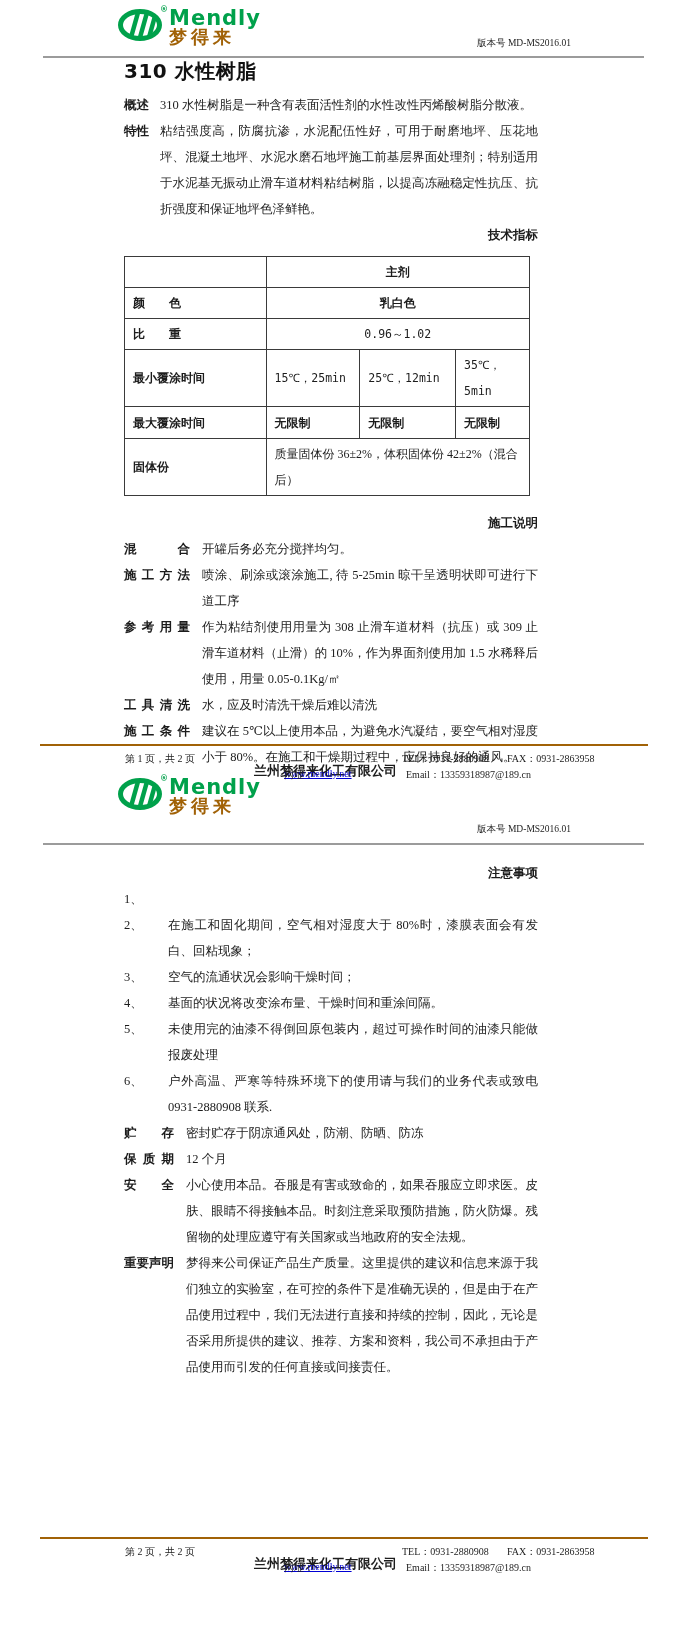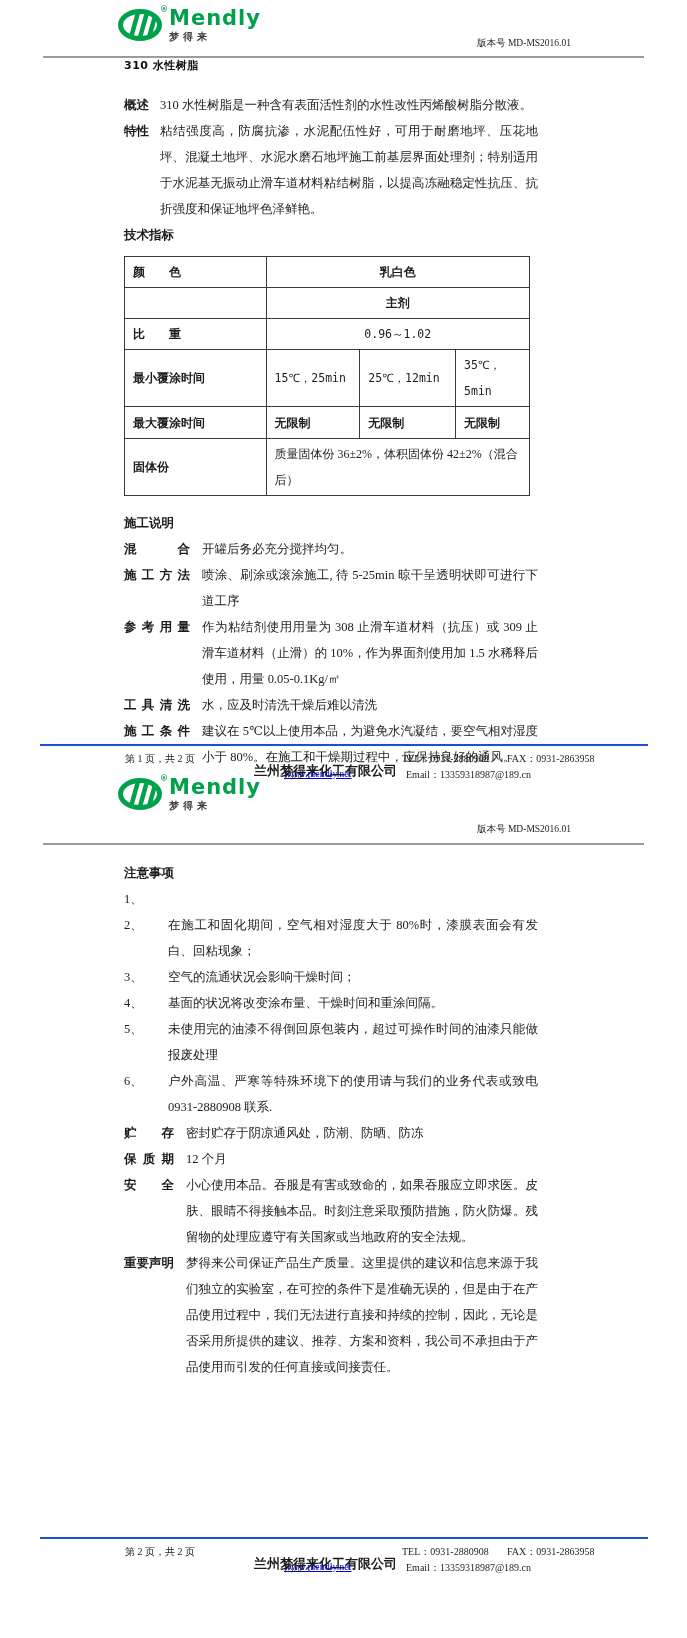--- a/index.html
+++ b/index.html
@@ -11,58 +11,58 @@
 
   
   .logo { position:absolute; left:118px; display:flex; gap:5px; align-items:flex-start; }
   #p1 .logo { top:8px; }
   #p2 .logo { top:2px; }
   .logo-mark { position:relative; }
   .reg { position:absolute; top:-3px; right:-4px; font-size:8px; color:#00a14b;
          font-family:"DejaVu Sans",sans-serif; font-weight:bold; }
   .brand-en { font-family:"DejaVu Sans",sans-serif; font-weight:bold; font-size:21px;
               color:#00a14b; line-height:20px; letter-spacing:1px; }
-  .brand-cn { font-family:"DejaVu Sans",sans-serif; font-weight:bold; font-size:10px;
-              color:#404040; letter-spacing:4px; line-height:17px; }
+  .brand-cn { font-family:"DejaVu Sans",sans-serif; font-weight:bold; font-size:18px;
+              color:#a16207; letter-spacing:4px; line-height:17px; }
   .version { position:absolute; right:116px; font-size:9.5px; white-space:nowrap; }
   #p1 .version { top:37px; }
   #p2 .version { top:48px; }
   .hrule { position:absolute; left:43px; right:43px; border-top:2px solid #9b9b9b; height:0; }
   #p1 .hrule { top:56px; }
   #p2 .hrule { top:68px; }
 
   .title { position:absolute; left:124px; top:58px; margin:0;
-           font-family:"DejaVu Sans",sans-serif; font-size:11px; font-weight:bold;
+           font-family:"DejaVu Sans",sans-serif; font-size:20px; font-weight:bold;
            letter-spacing:0.5px; color:#111; }
 
   
   .content { position:absolute; left:124px; width:414px; font-size:12.5px; line-height:26px; }
   #p1 .content { top:92px; }
   #p2 .content { top:85px; }
 
   .lrow { display:flex; }
   .lbl { flex:0 0 auto; font-weight:bold; font-family:"DejaVu Sans",sans-serif; }
   .lbl2 { width:26px; margin-right:10px; }
   .lbl4 { width:66px; margin-right:12px; text-align:justify; text-align-last:justify; }
   .lblspec { width:50px; margin-right:12px; text-align:justify; text-align-last:justify; }
   .num { flex:0 0 auto; width:26px; margin-right:18px; }
   .txt { flex:1 1 auto; text-align:justify; }
-  .heading { font-family:"DejaVu Sans",sans-serif; font-weight:bold; }
+  .heading { font-family:"DejaVu Sans",sans-serif; font-weight:bold;text-align:right; }
 
   
   .spec-table { border-collapse:collapse; width:406px; margin-top:8px; font-size:12px; }
   .spec-table td { border:1px solid #3a3a3a; padding:2px 8px; height:24px; vertical-align:middle; }
   .spec-table tr.tall td { height:27px; }
   .tbold { font-family:"DejaVu Sans",sans-serif; font-weight:bold; }
   .mono { font-family:"DejaVu Sans Mono",monospace; font-size:11.5px; }
   .center { text-align:center; }
   .mt14 { margin-top:14px; }
 
   
-  .footer { position:absolute; left:40px; width:608px; height:40px; border-top:2px solid #1d4ed8; font-size:10px; }
+  .footer { position:absolute; left:40px; width:608px; height:40px; border-top:2px solid #a16207; font-size:10px; }
   #p1 .footer { top:744px; }
   #p2 .footer { top:762px;text-align:right; }
   .footer span, .footer a { position:absolute; white-space:nowrap; }
   .f-page { left:85px; top:6px; }
   .f-company { left:214px; top:16px; font-family:"DejaVu Sans",sans-serif; font-weight:bold; font-size:13px; }
   .f-tel { left:362px; top:6px; }
   .f-fax { left:467px; top:6px; }
   .f-site { left:244px; top:22px;font-family:Liberation Serif, serif; }
   .f-email { left:366px; top:22px; }
   .link { color:#0000d4; text-decoration:underline; position:static !important; }
@@ -118,26 +118,26 @@
 
       <table class="spec-table">
         <colgroup>
             <col style="width:142px">
             <col style="width:94px">
             <col style="width:96px">
             <col style="width:74px">
           </colgroup>
         <tbody>
             <tr>
+          <td></td>
+          <td colspan="3" class="center tbold">主剂</td>
+        </tr>
+        <tr>
           <td class="tbold">颜　　色</td>
           <td colspan="3" class="center tbold">乳白色</td>
-        </tr>
-        <tr>
-          <td></td>
-          <td colspan="3" class="center tbold">主剂</td>
         </tr>
         <tr>
           <td class="tbold">比　　重</td>
           <td colspan="3" class="center mono">0.96～1.02</td>
         </tr>
         <tr class="tall">
           <td class="tbold">最小覆涂时间</td>
           <td class="mono">15℃，25min</td>
           <td class="mono">25℃，12min</td>
           <td class="mono">35℃，5min</td>

